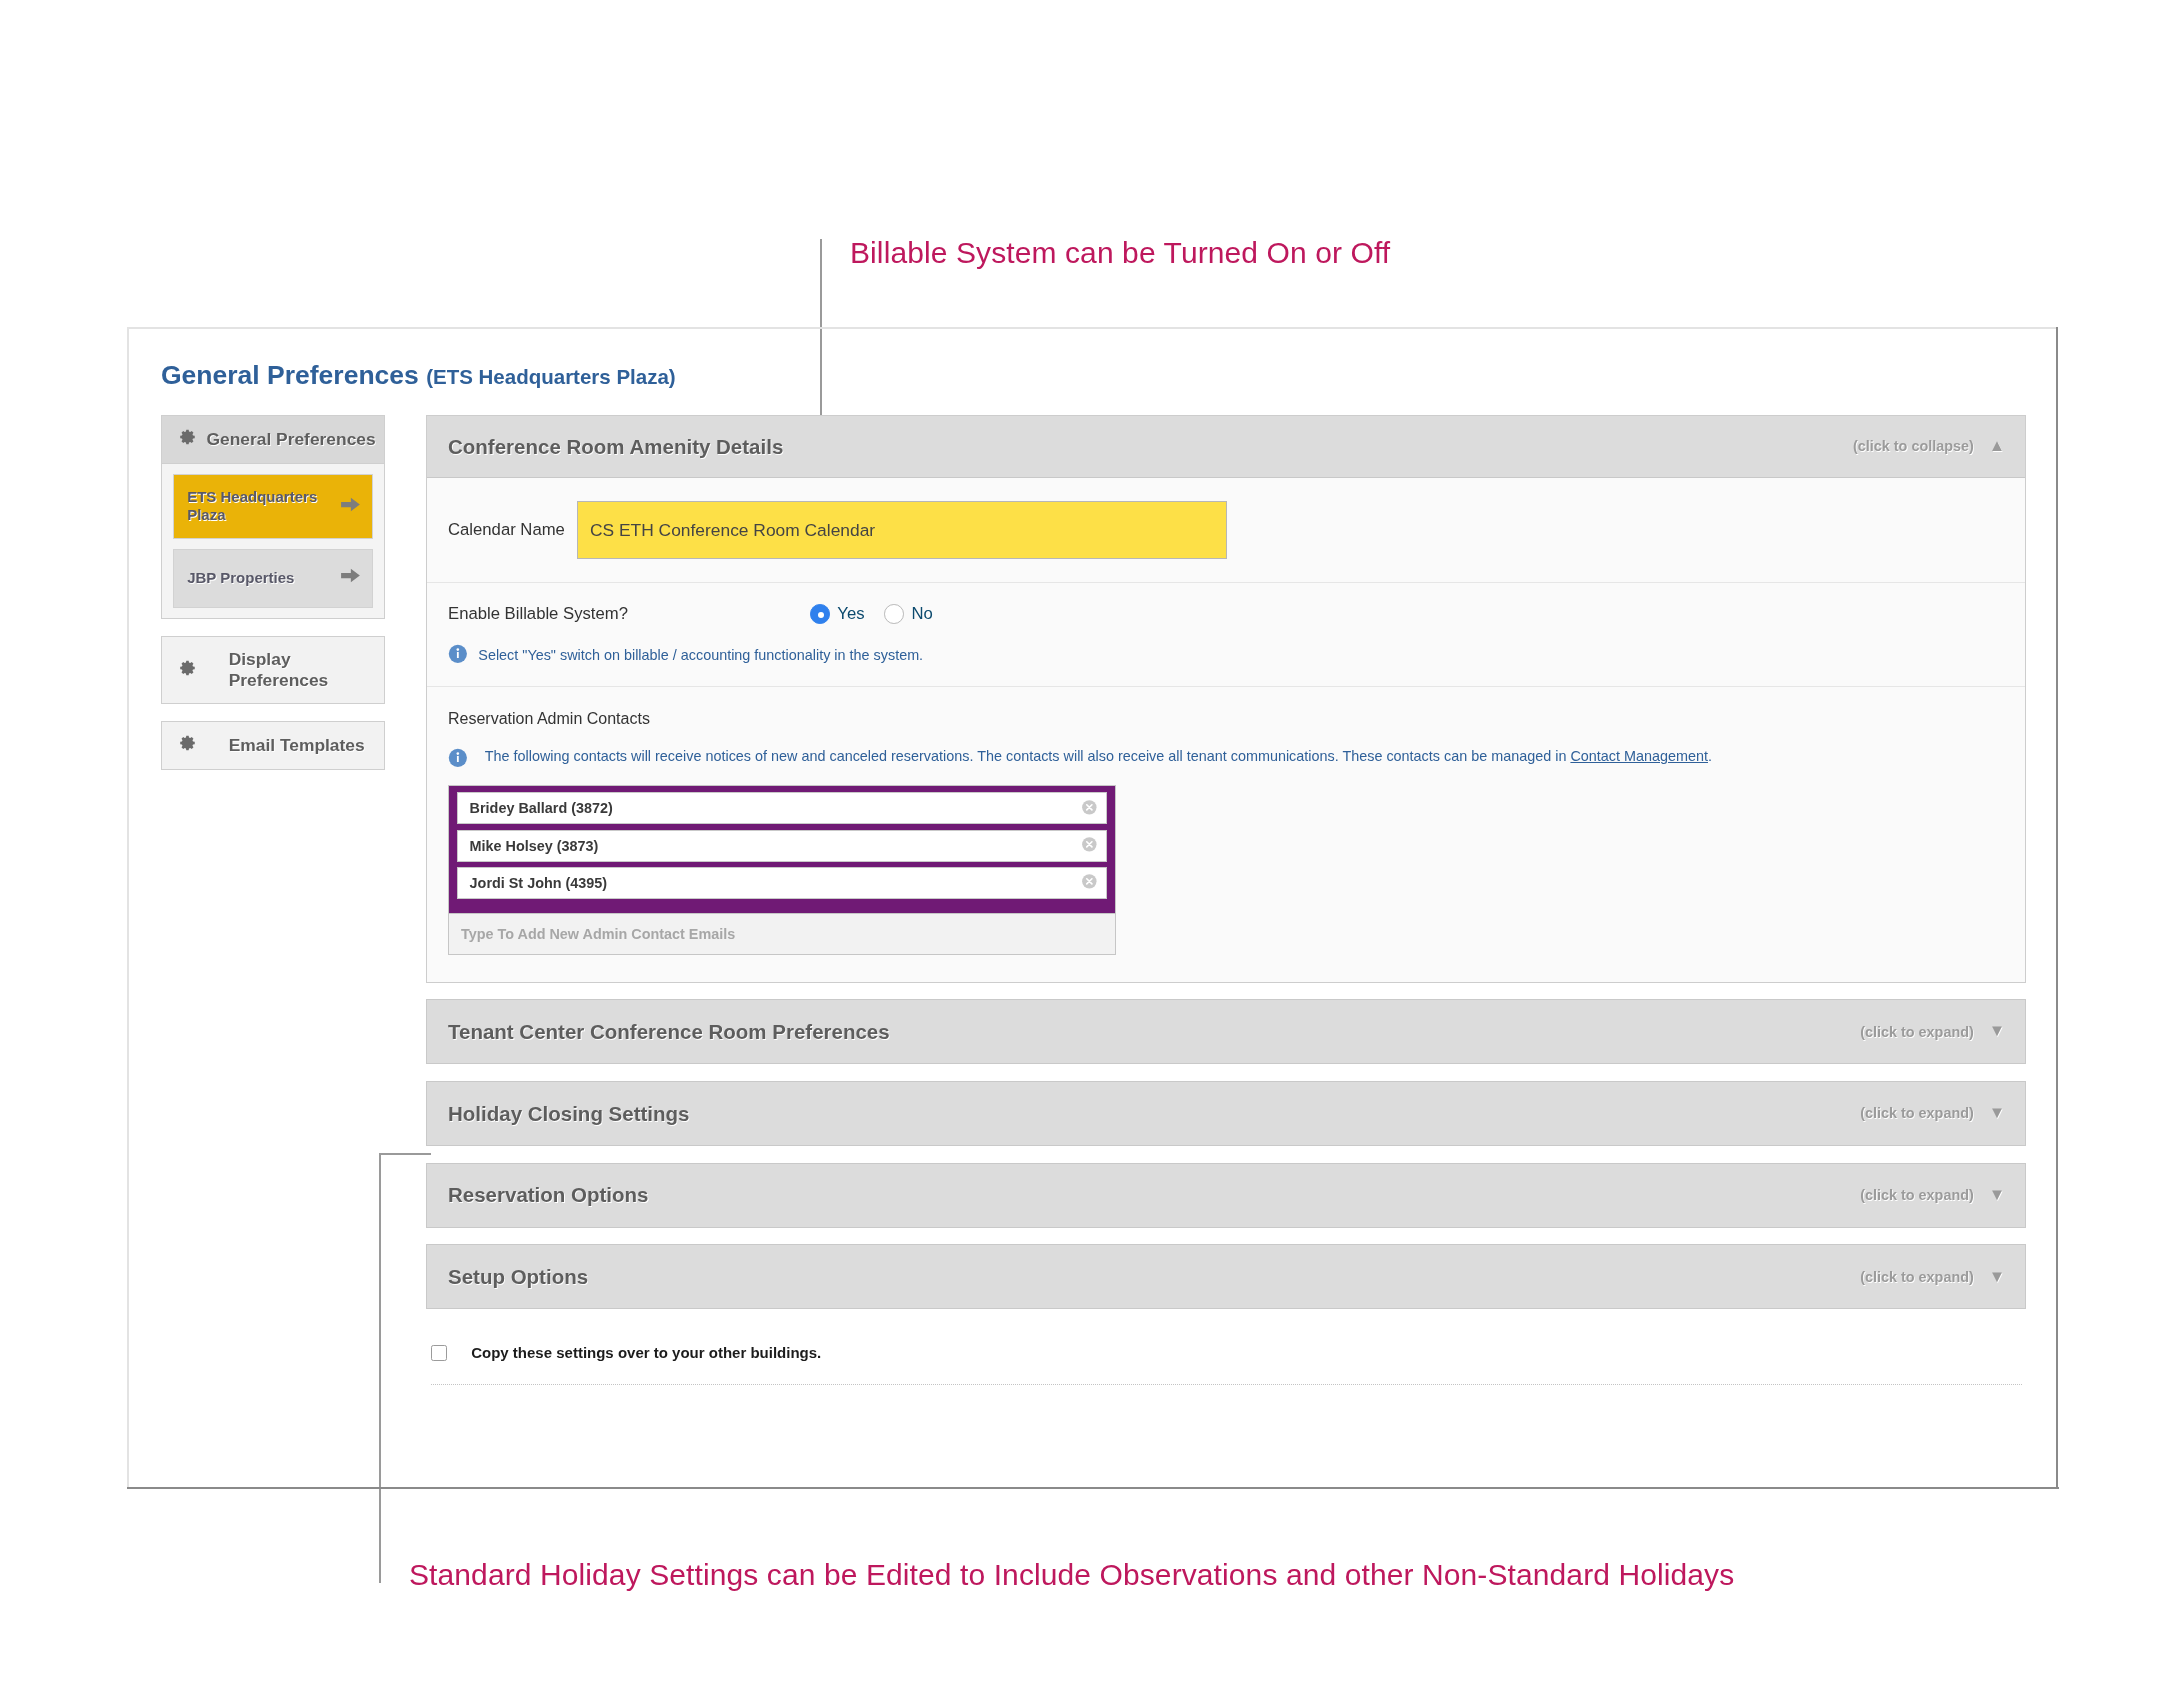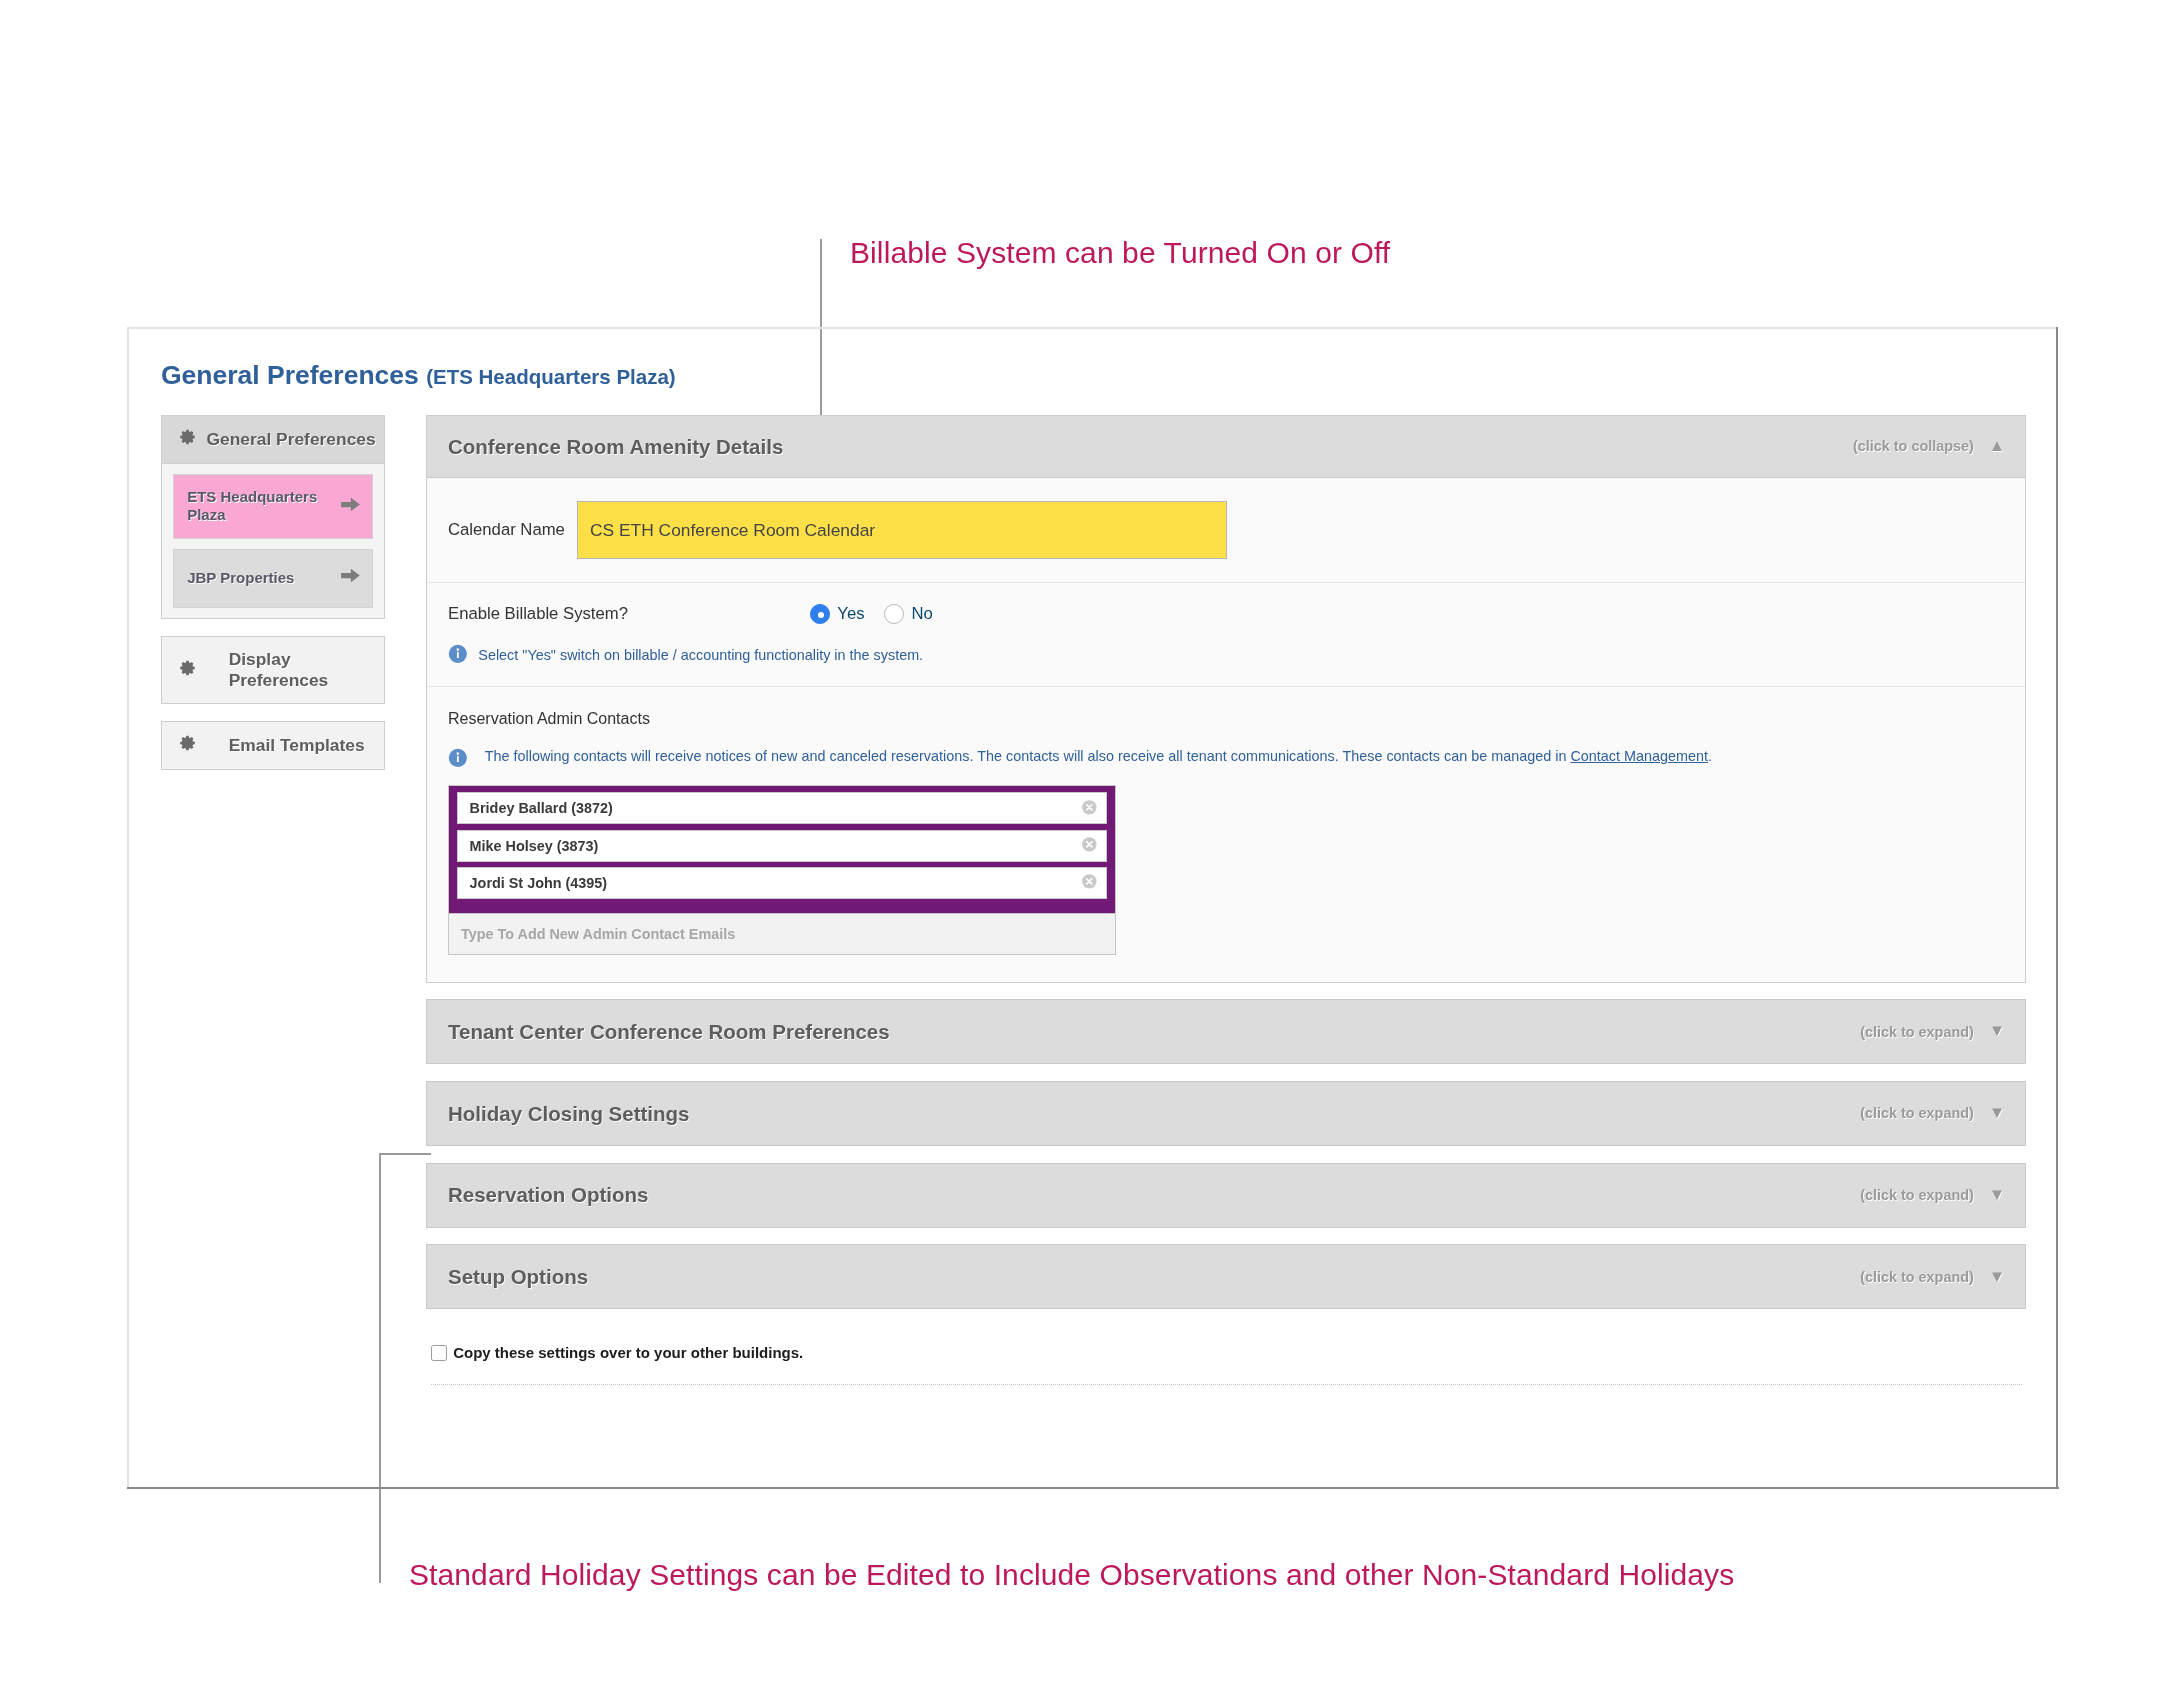--- a/index.html
+++ b/index.html
@@ -64,21 +64,21 @@
     border: 0.8px solid #d2d2d2;
     background: #dcdcdc;
     padding: 13px 12px 13px 13.6px;
     margin-bottom: 9.8px;
     font-size: 15px; font-weight: bold; color: #585868;
     text-shadow: 0.8px 0.8px 0 #ffffff;
     line-height: 1.24;
     min-height: 59px;
   }
   .side-item:last-child { margin-bottom: 0; }
-  .side-item.active { background: #f9a8d4; }
+  .side-item.active { background: #eab308; }
 
   .arrow-ico { flex: 0 0 auto; margin-left: 9px; }
 
   .gear { flex: 0 0 auto; }
 
   
   #main { position: absolute; left: 426px; top: 415px; width: 1600px; }
 
   .sec {
     border: 0.8px solid #cdcdcd;
@@ -183,21 +183,21 @@
 
   #chip-input {
     height: 41px; background: #f2f2f2;
     border-top: 0.8px solid #c6c6c6;
     display: flex; align-items: center; padding: 0 12px;
   }
   #chip-input span { font-size: 14.4px; font-weight: bold; color: #a7a7a7; }
 
   
   #footer { margin-top: 35px; padding: 0 4.5px; }
-  #copy-row { display: flex; align-items: center; gap: 6px; }
+  #copy-row { display: flex; align-items: center; gap: 24px; }
   .cbox {
     width: 16.7px; height: 16.7px; border: 0.8px solid #9b9b9b; border-radius: 2.3px;
     background: #ffffff; flex: 0 0 auto;
   }
   #copy-label { font-size: 15px; font-weight: bold; color: #1c1c1c; }
   #dotted { margin-top: 23px; border-top: 1.5px dotted #c4c4c4; width: 100%; }
 </style>
 </head>
 <body>
 

